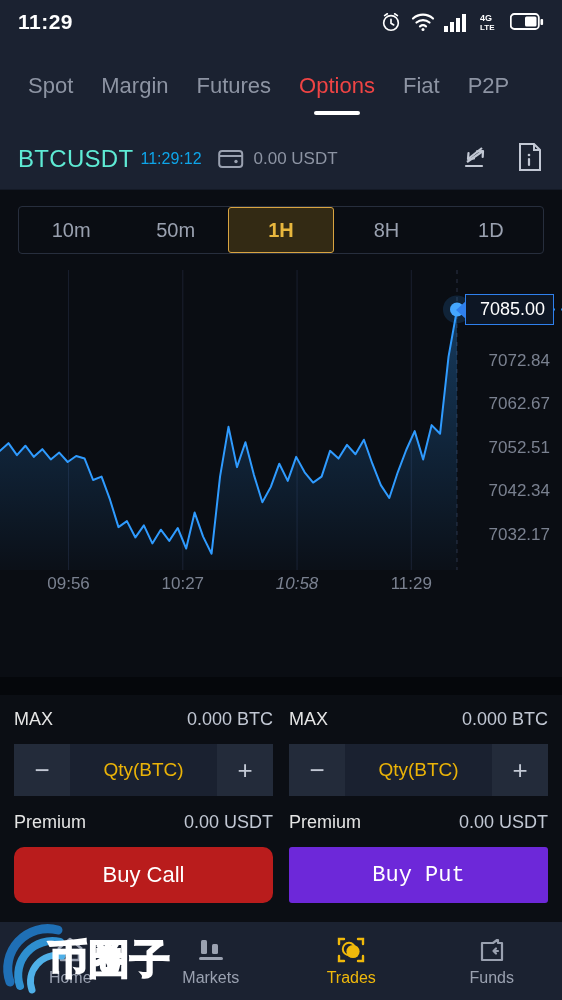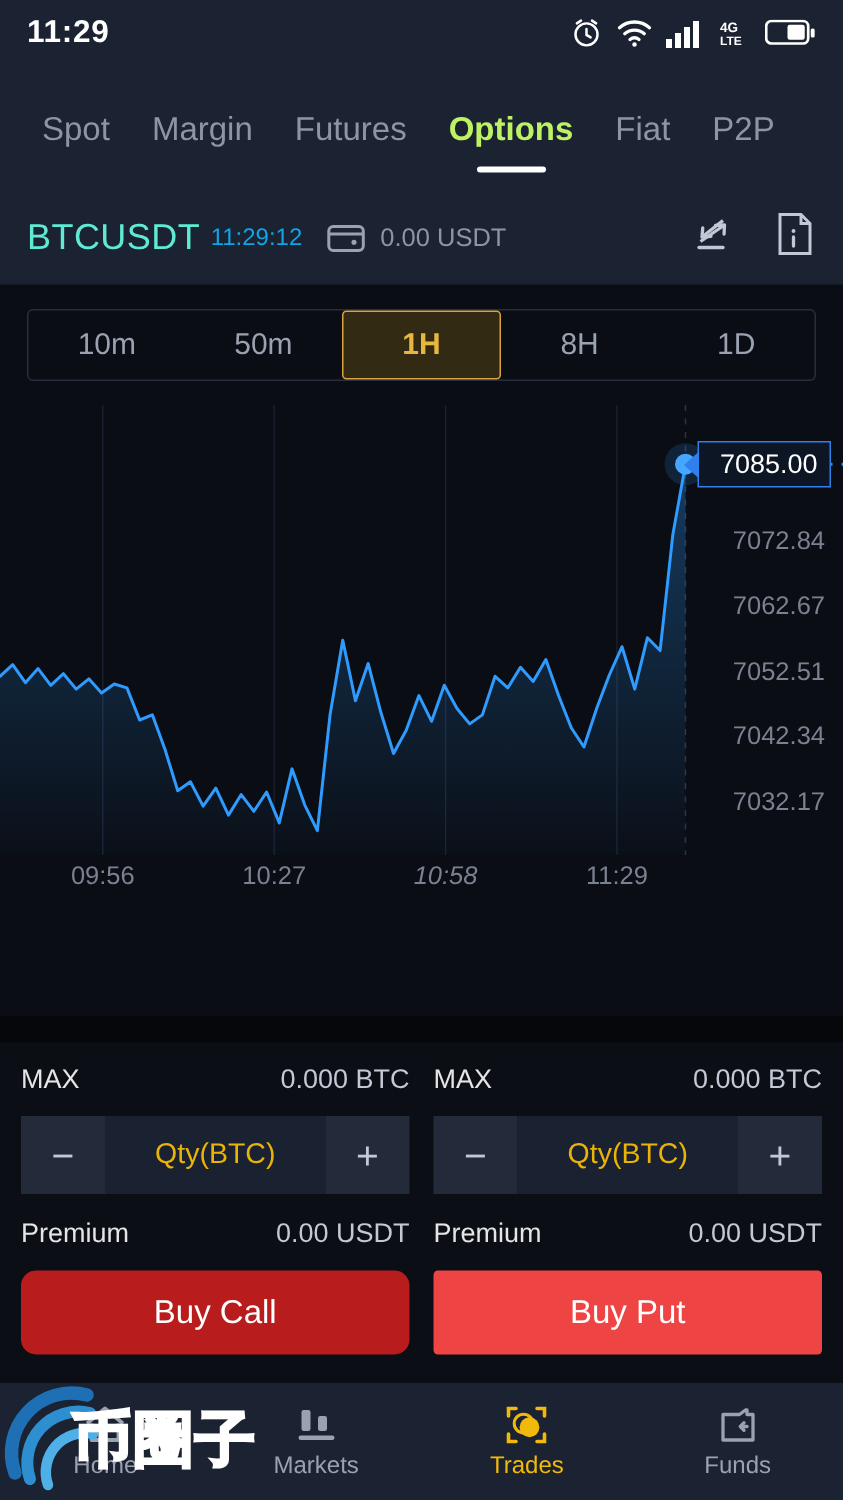--- a/index.html
+++ b/index.html
@@ -25,21 +25,21 @@
   .toptabs {
     height: 84px; background: #1b2231;
     display: flex; align-items: center; padding: 0 14px; gap: 0;
     overflow: hidden;
   }
   .toptab {
     position: relative; color: #8d94a3; font-size: 22px;
     padding: 0 14px; height: 84px; display: flex; align-items: center;
     white-space: nowrap;
   }
-  .toptab.active { color: #bef264; font-weight: bold; }
+  .toptab.active { color: #ef4444; font-weight: normal; }
   .toptab.active::after {
     content: ""; position: absolute; bottom: 13px; left: 50%;
     transform: translateX(-50%);
     width: 46px; height: 4px; background: #ffffff; border-radius: 2px;
   }
 
   
   .symbolbar {
     height: 62px; background: #1b2231;
     display: flex; align-items: center; padding: 0 18px;
@@ -107,21 +107,21 @@
     flex: 1; background: #1a2130; display: flex; align-items: center;
     justify-content: center; color: #eab308; font-size: 19px;
   }
   .premium-row { margin-top: 16px; }
   .actionbtn {
     margin-top: 14px; height: 56px; border-radius: 3px;
     display: flex; align-items: center; justify-content: center;
     color: #ffffff; font-size: 22px;
   }
   .btn-call { background: #b91c1c; border-radius: 10px; }
-  .btn-put  { background: #ef4444; }
+  .btn-put  { background: #6d28d9; font-family: Liberation Mono, monospace; }
 
   
   .divider-thick { height: 22px; background: #05070b; margin-top: 22px; }
   .postabs { display: flex; align-items: flex-start; padding: 22px 18px 0 18px; gap: 34px; }
   .postab { position: relative; color: #8d94a3; font-size: 22px; padding-bottom: 16px; }
   .postab.active { color: #ffffff; }
   .postab.active::after {
     content: ""; position: absolute; bottom: 0; left: 50%; transform: translateX(-50%);
     width: 46px; height: 4px; background: #ffffff; border-radius: 2px;
   }

